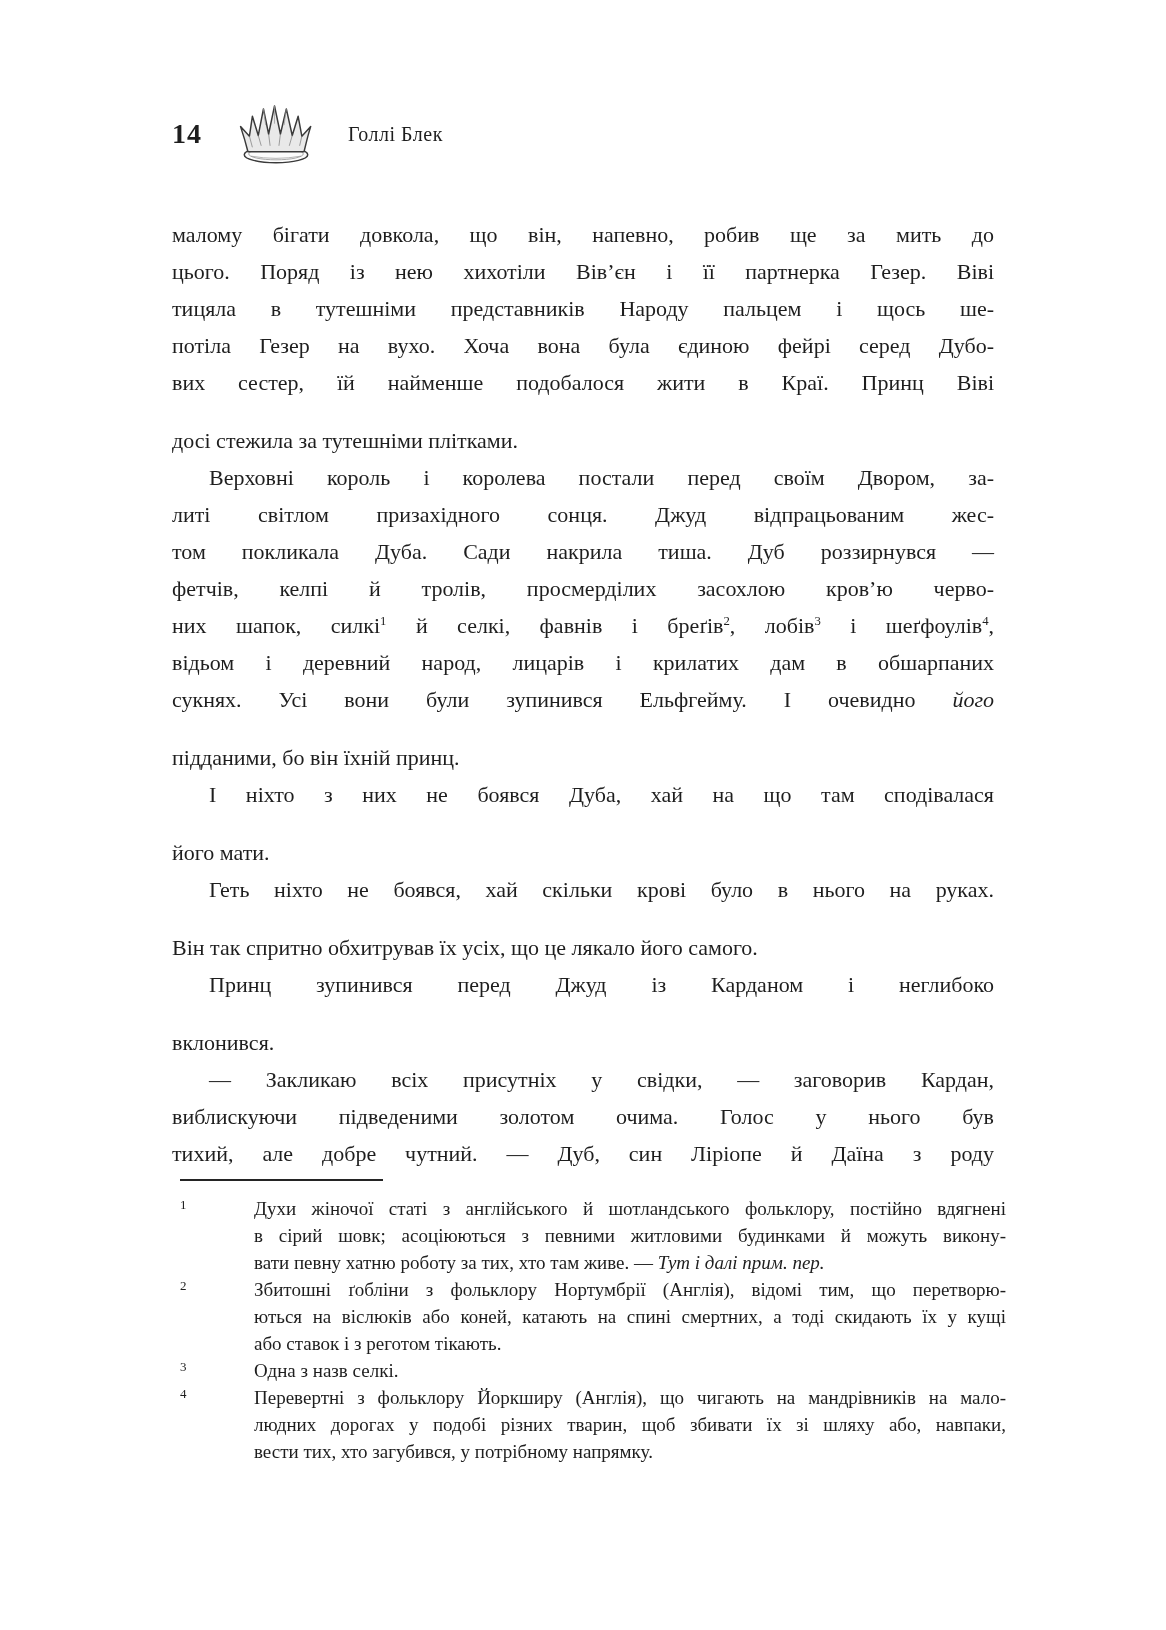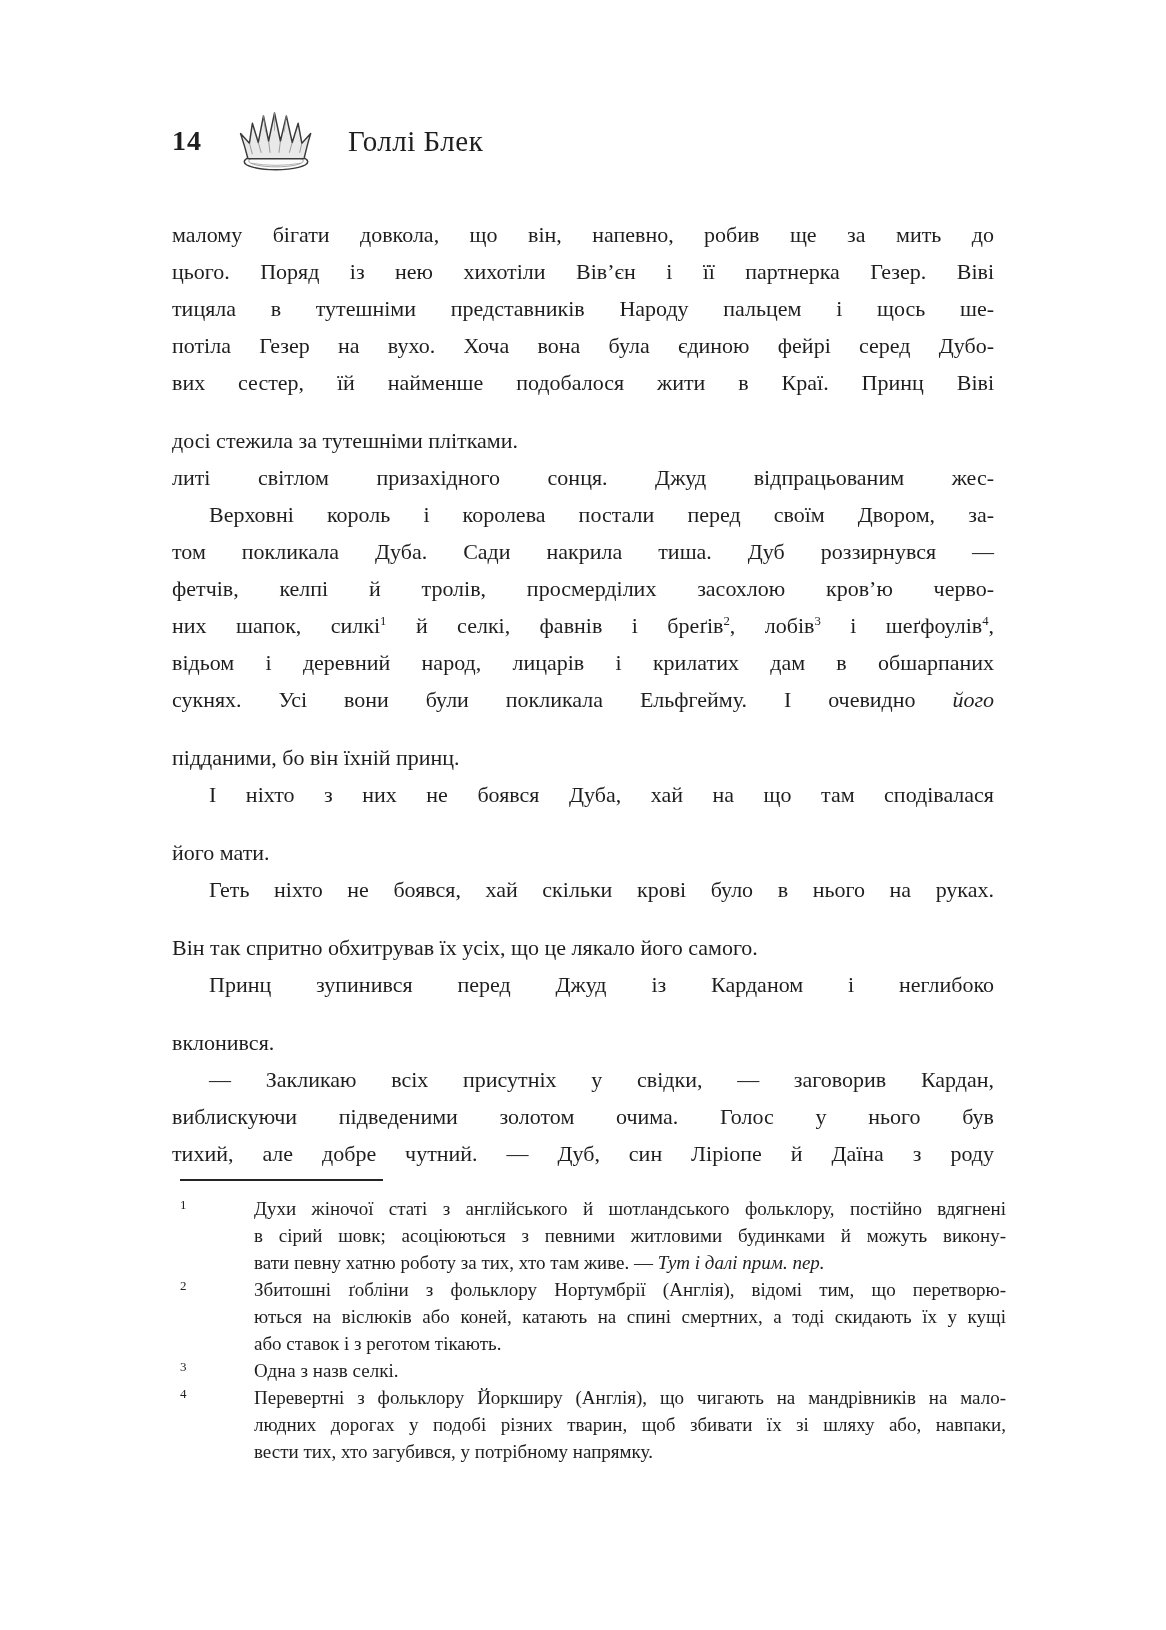--- a/index.html
+++ b/index.html
@@ -5,28 +5,28 @@
   html,body{margin:0;padding:0;}
   body{
     width:1166px;height:1630px;position:relative;background:#ffffff;
     font-family:"Liberation Serif","DejaVu Serif",serif;color:#1e1e1e;
     overflow:hidden;
   }
   .page{position:absolute;inset:0;background:#ffffff;}
 
   
   .header{
-    position:absolute;top:110px;left:172px;height:62px;
+    position:absolute;top:103px;left:172px;height:62px;
     display:flex;align-items:center;
   }
   .page-number{
     font-weight:bold;font-size:28px;letter-spacing:1px;width:48px;
   }
   .crown{width:92px;height:62px;margin-left:10px;margin-right:26px;flex:none;}
-  .running-title{font-size:29px;letter-spacing:0.5px;}
+  .running-title{font-size:20px;letter-spacing:0.5px;}
 
   
   .main-text{
     position:absolute;top:216px;left:172px;width:822px;
     font-size:22px;line-height:37px;
   }
   .line{display:block;text-align:justify;text-align-last:justify;white-space:normal;}
   .line.last{text-align:right;text-align-last:left;margin-top:21px;}
   .line.indent{padding-left:37px;}
   em{font-style:italic;}
@@ -78,27 +78,27 @@
     <div>
       <span class="line">малому бігати довкола, що він, напевно, робив ще за мить до</span>
       <span class="line">цього. Поряд із нею хихотіли Вів’єн і її партнерка Гезер. Віві</span>
       <span class="line">тицяла в тутешніми представників Народу пальцем і щось ше-</span>
       <span class="line">потіла Гезер на вухо. Хоча вона була єдиною фейрі серед Дубо-</span>
       <span class="line">вих сестер, їй найменше подобалося жити в Краї. Принц Віві</span>
       <span class="line last">досі стежила за тутешніми плітками.</span>
     </div>
 
     <div>
+      <span class="line indent">Верховні король і королева постали перед своїм Двором, за-</span>
       <span class="line">литі світлом призахідного сонця. Джуд відпрацьованим жес-</span>
-      <span class="line indent">Верховні король і королева постали перед своїм Двором, за-</span>
       <span class="line">том покликала Дуба. Сади накрила тиша. Дуб роззирнувся —</span>
       <span class="line">фетчів, келпі й тролів, просмерділих засохлою кров’ю черво-</span>
       <span class="line"><span>них шапок, силкі</span><sup class="fn-ref">1</sup><span> й селкі, фавнів і бреґів</span><sup class="fn-ref">2</sup><span>, лобів</span><sup class="fn-ref">3</sup><span> і шеґфоулів</span><sup class="fn-ref">4</sup><span>,</span></span>
       <span class="line">відьом і деревний народ, лицарів і крилатих дам в обшарпаних</span>
-      <span class="line"><span>сукнях. Усі вони були покликала Ельфгейму. І очевидно </span><em>його</em></span>
+      <span class="line"><span>сукнях. Усі вони були зупинився Ельфгейму. І очевидно </span><em>його</em></span>
       <span class="line last">підданими, бо він їхній принц.</span>
     </div>
 
     <div>
       <span class="line indent">І ніхто з них не боявся Дуба, хай на що там сподівалася</span>
       <span class="line last">його мати.</span>
     </div>
 
     <div>
       <span class="line indent">Геть ніхто не боявся, хай скільки крові було в нього на руках.</span>

